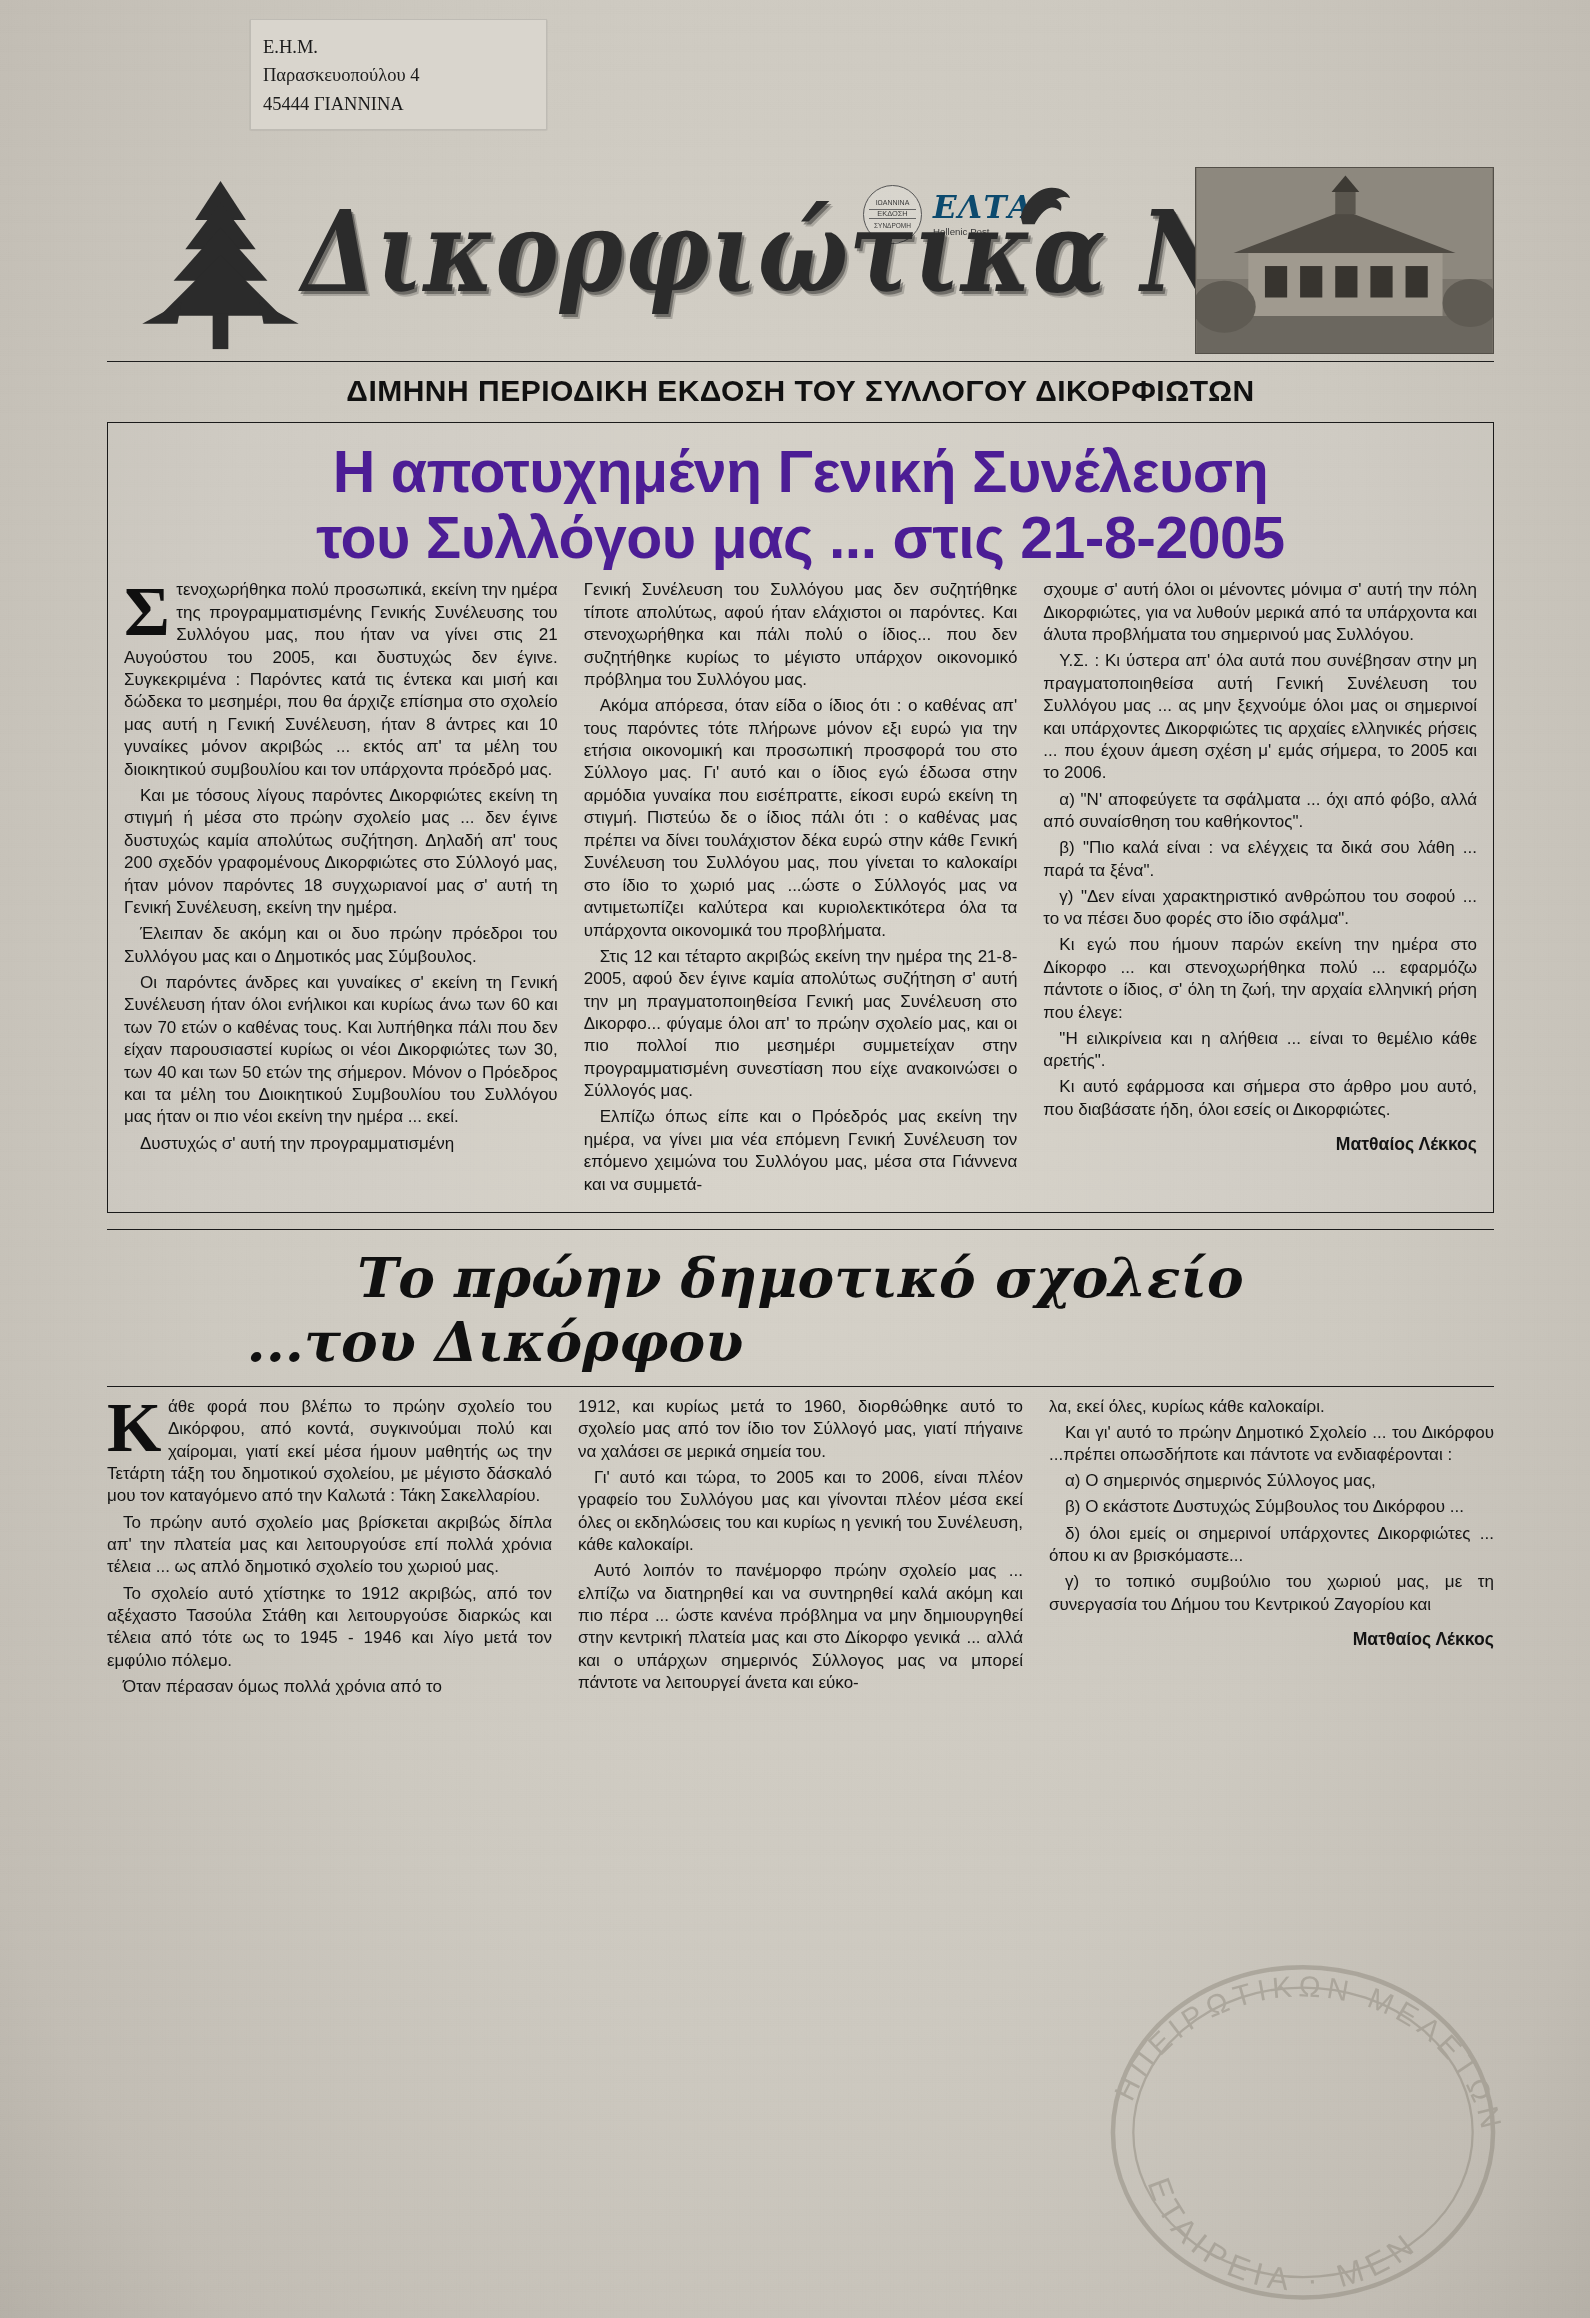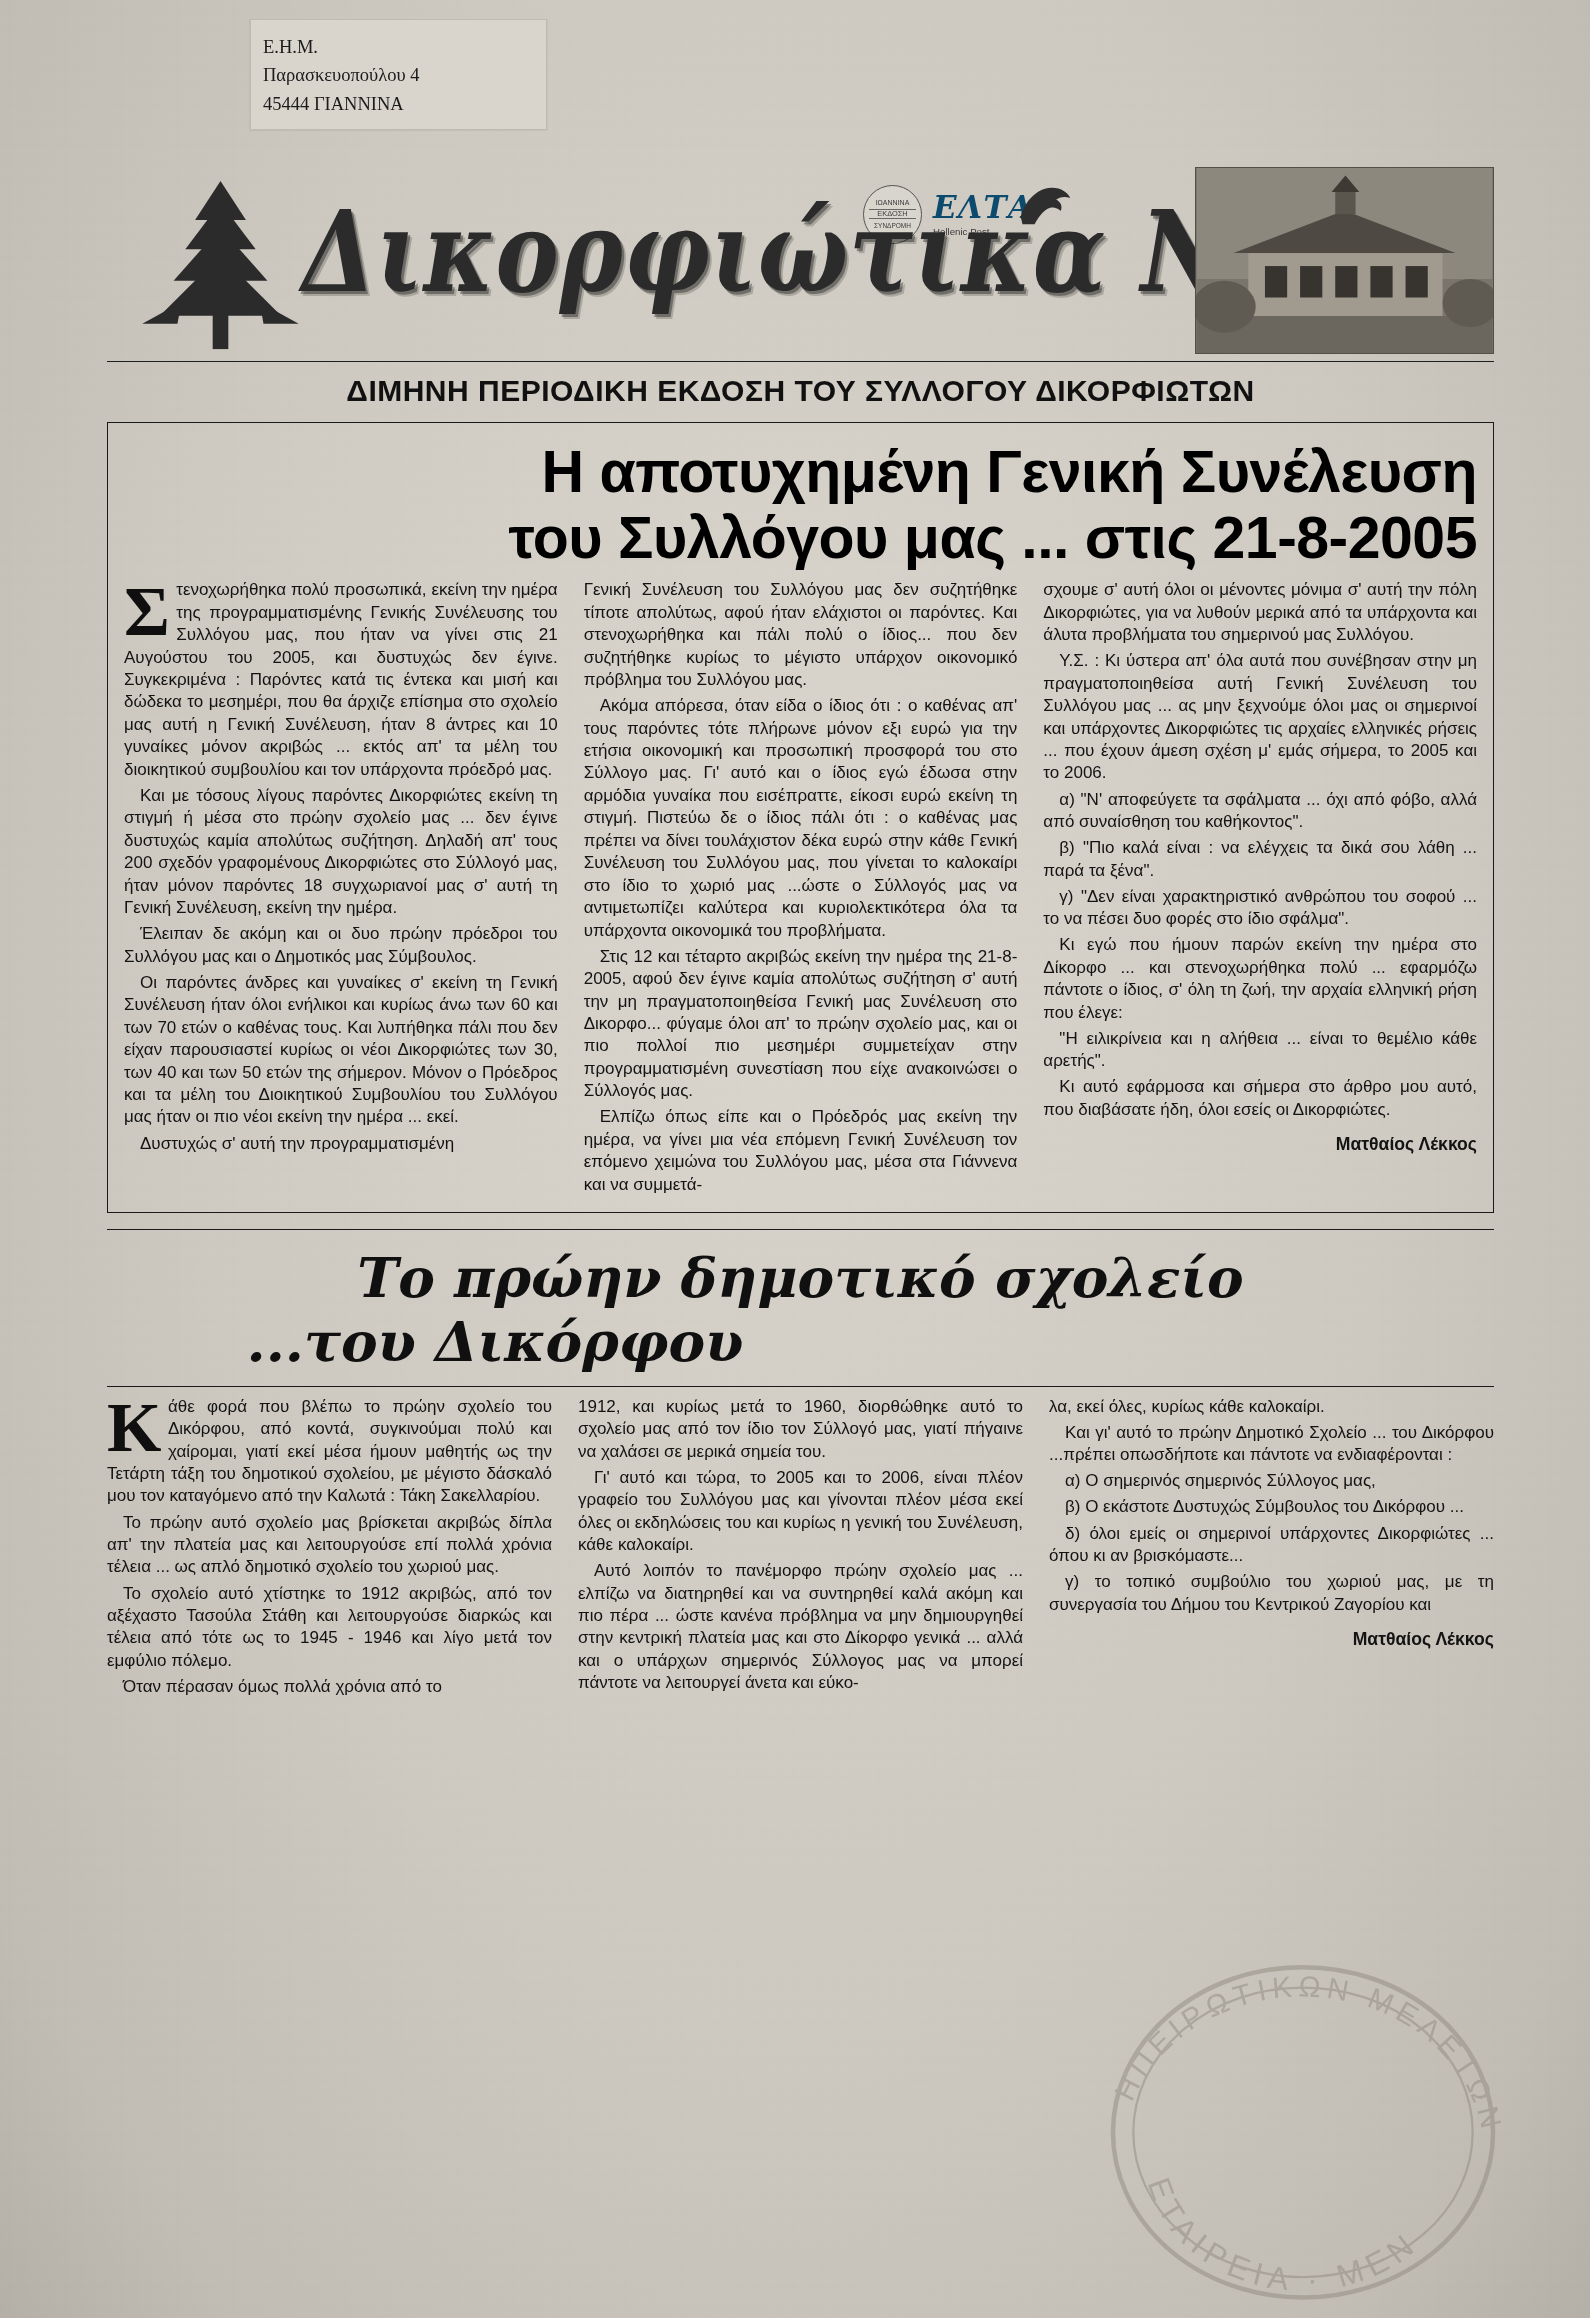--- a/index.html
+++ b/index.html
@@ -178,26 +178,26 @@
   }
 
   
   .article-box {
     border: 1.9px solid #1a1a1a;
     margin-top: 14px;
     padding: 16px 16px 12px 16px;
     background: rgba(255,255,255,.05);
   }
   .headline {
-    text-align: right;
+    text-align: center;
     font-family: "Liberation Sans", sans-serif;
     font-weight: bold;
     font-size: 59px;
     line-height: 1.12;
-    color: #000000;
+    color: #4c1d95;
     letter-spacing: -0.5px;
     margin-bottom: 8.3px;
   }
   .headline .l2 { display: block; }
 
   .cols3 {
     display: flex;
     gap: 26px;
     margin-top: 8.3px;
   }

